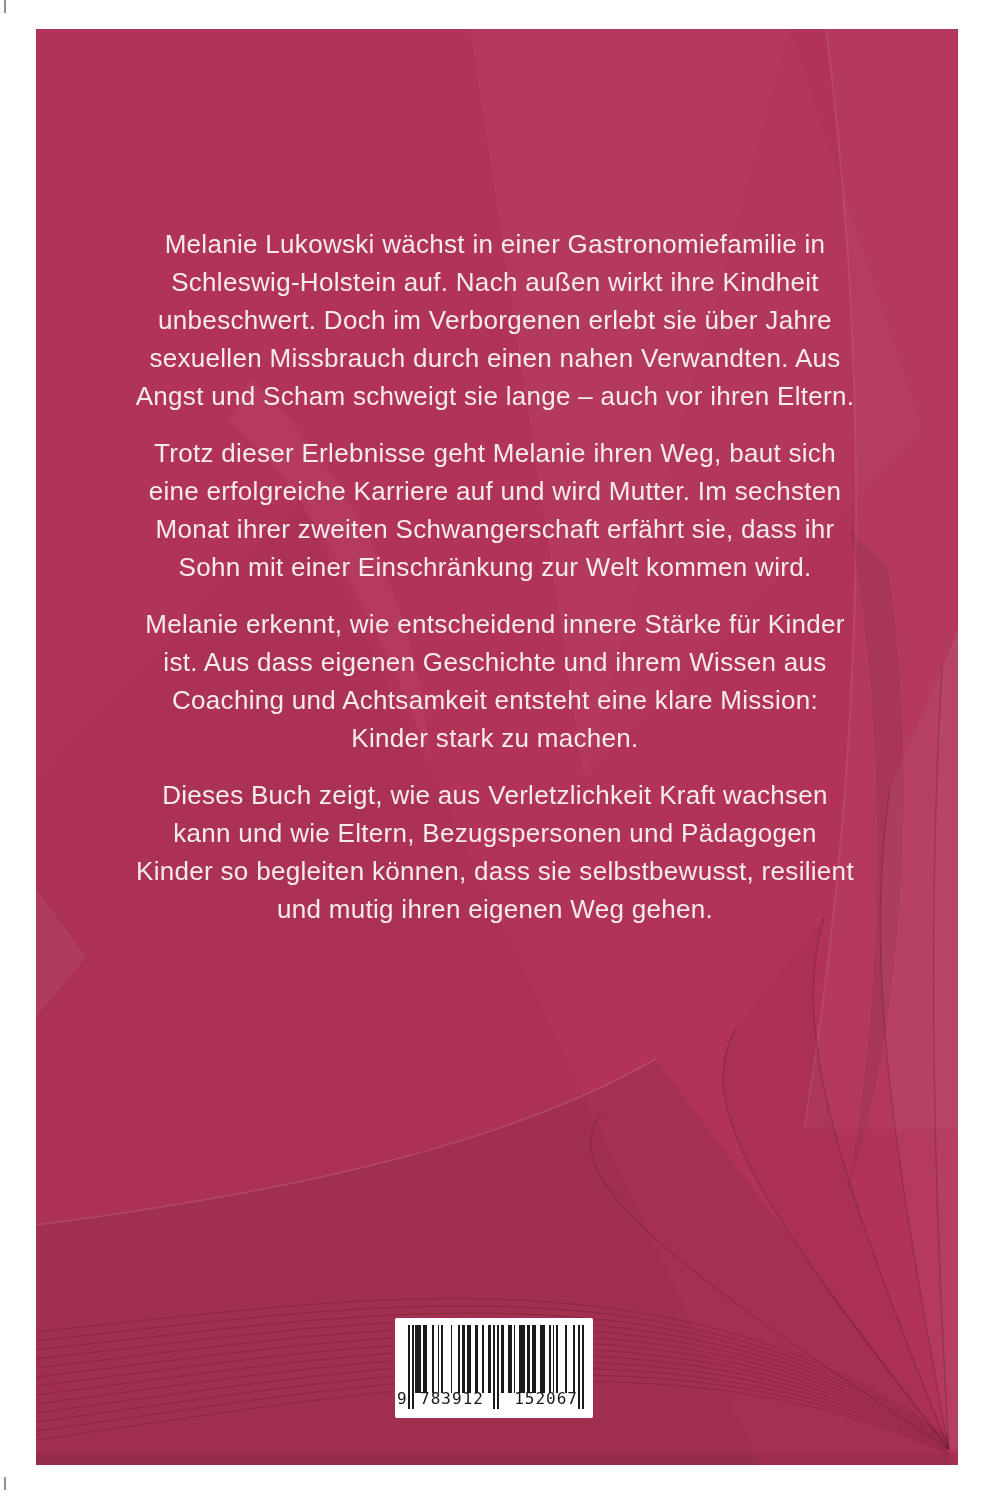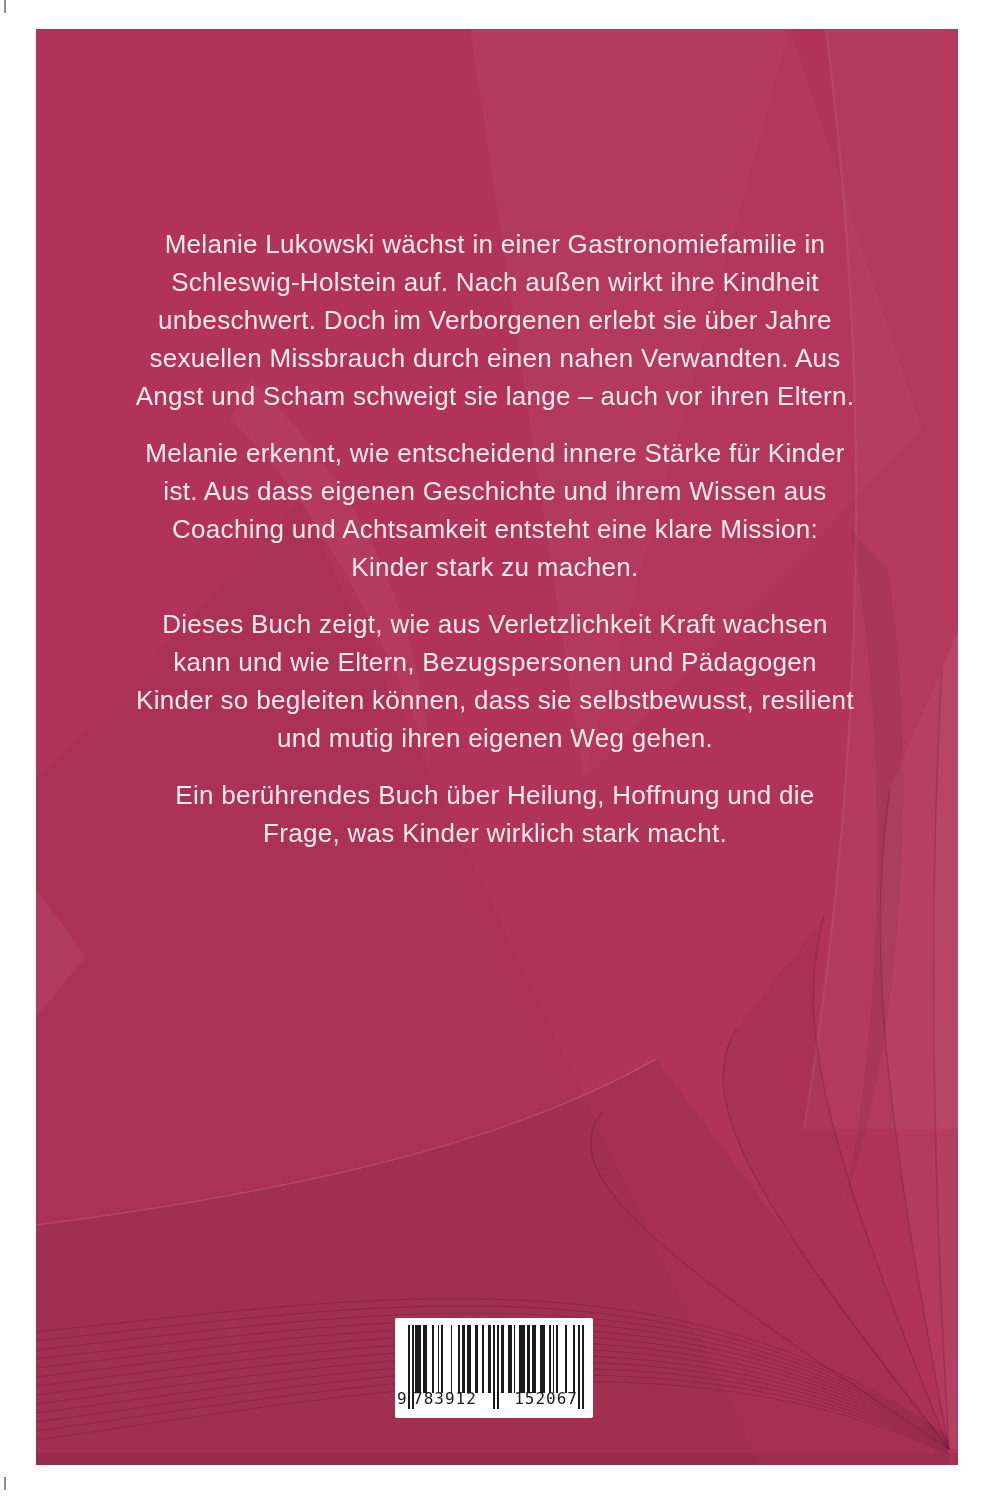--- a/index.html
+++ b/index.html
@@ -26,21 +26,21 @@
     background:#ffffff;border-radius:2px;
   }
   .bars{position:absolute;left:13px;top:7px;width:176px;height:84px;}
   .bars .m{position:absolute;top:0;background:#1a1a1a;}
   .bc-num{
     position:absolute;top:72px;height:18px;color:#1a1a1a;
     font-family:"DejaVu Sans Mono","Liberation Mono",monospace;
     font-size:16px;letter-spacing:1px;line-height:18px;
   }
   .bc-first{left:2px;}
-  .bc-left{left:18px;width:78px;text-align:left;}
+  .bc-left{left:18px;width:78px;text-align:center;}
   .bc-right{left:105px;width:78px;text-align:right;}
 </style>
 </head>
 <body>
 
 <div class="crop-mark crop-tl"></div>
 <div class="crop-mark crop-bl"></div>
 
 <div class="cover" style="background: rgb(177, 52, 88);">
 
@@ -81,23 +81,23 @@
         <path d="M0,1384 C320,1342 640,1278 912,1420.6" fill="none" stroke="#3c081c" stroke-opacity="0.22" stroke-width="1"></path>
         <path d="M0,1393 C320,1350 640,1285 912,1422" fill="none" stroke="#3c081c" stroke-opacity="0.22" stroke-width="1"></path>
         <path d="M0,1402 C320,1358 640,1292 912,1423.4" fill="none" stroke="#3c081c" stroke-opacity="0.22" stroke-width="1"></path>
         <path d="M0,1411 C320,1366 640,1299 912,1424.8" fill="none" stroke="#3c081c" stroke-opacity="0.22" stroke-width="1"></path>
       </g>
     <rect x="0" y="1424" width="922" height="12" fill="#000000" fill-opacity="0.06"></rect>
   </svg>
 
   <div class="blurb" style="color: rgb(245, 234, 238);">
     <p>Melanie Lukowski wächst in einer Gastronomiefamilie in Schleswig-Holstein auf. Nach außen wirkt ihre Kindheit unbeschwert. Doch im Verborgenen erlebt sie über Jahre sexuellen Missbrauch durch einen nahen Verwandten. Aus Angst und Scham schweigt sie lange – auch vor ihren Eltern.</p>
+    <p>Trotz dieser Erlebnisse geht Melanie ihren Weg, baut sich eine erfolgreiche Karriere auf und wird Mutter. Im sechsten Monat ihrer zweiten Schwangerschaft erfährt sie, dass ihr Sohn mit einer Einschränkung zur Welt kommen wird.</p>
     <p>Melanie erkennt, wie entscheidend innere Stärke für Kinder ist. Aus dass eigenen Geschichte und ihrem Wissen aus Coaching und Achtsamkeit entsteht eine klare Mission: Kinder stark zu machen.</p>
     <p>Dieses Buch zeigt, wie aus Verletzlichkeit Kraft wachsen kann und wie Eltern, Bezugspersonen und Pädagogen Kinder so begleiten können, dass sie selbstbewusst, resilient und mutig ihren eigenen Weg gehen.</p>
-    <p>Ein berührendes Buch über Heilung, Hoffnung und die Frage, was Kinder wirklich stark macht.</p>
   </div>
 
   <div class="barcode" style="background: rgb(255, 255, 255);">
     <div class="bars" id="bars">
         <div class="m" style="left: 0px; width: 1.85263px; height: 84px; background: rgb(26, 26, 26);"></div>
         <div class="m" style="left: 3.70526px; width: 1.85263px; height: 84px; background: rgb(26, 26, 26);"></div>
         <div class="m" style="left: 7.41053px; width: 1.85263px; height: 68px; background: rgb(26, 26, 26);"></div>
         <div class="m" style="left: 9.26316px; width: 1.85263px; height: 68px; background: rgb(26, 26, 26);"></div>
         <div class="m" style="left: 11.1158px; width: 1.85263px; height: 68px; background: rgb(26, 26, 26);"></div>
         <div class="m" style="left: 14.8211px; width: 1.85263px; height: 68px; background: rgb(26, 26, 26);"></div>

